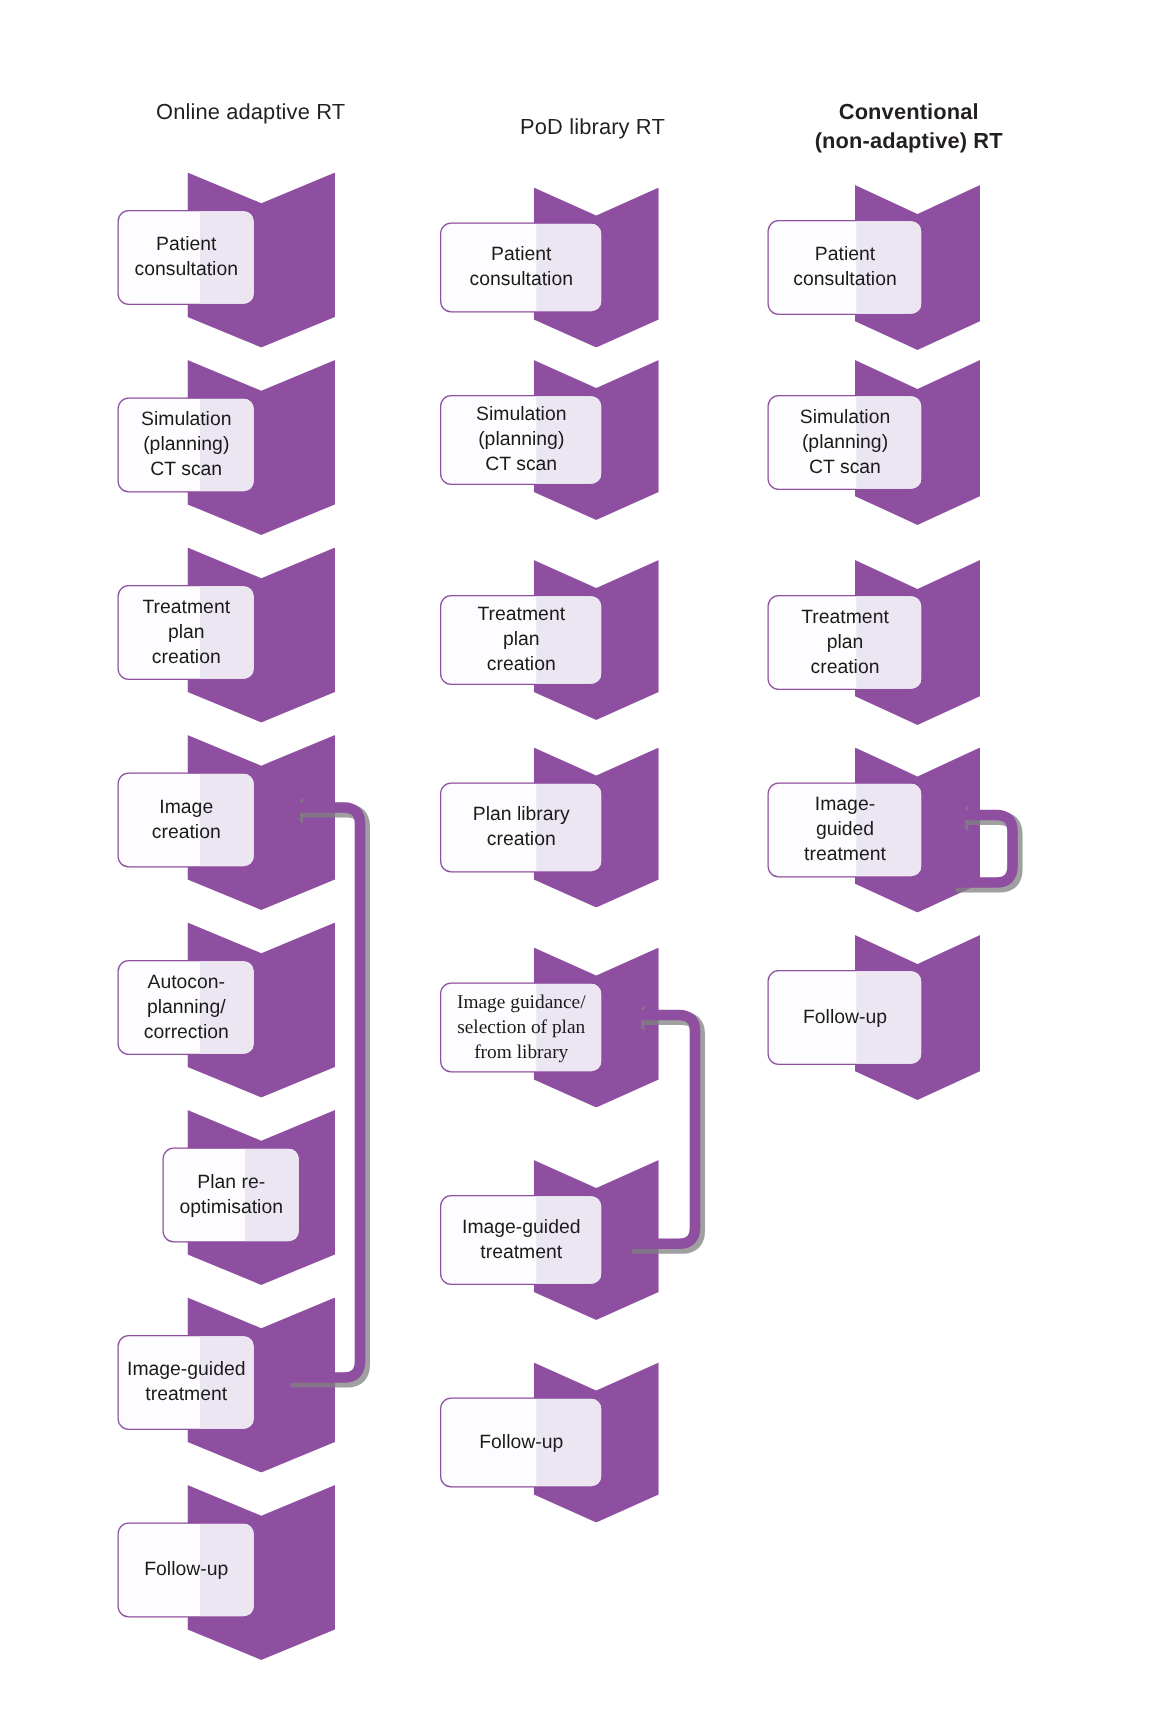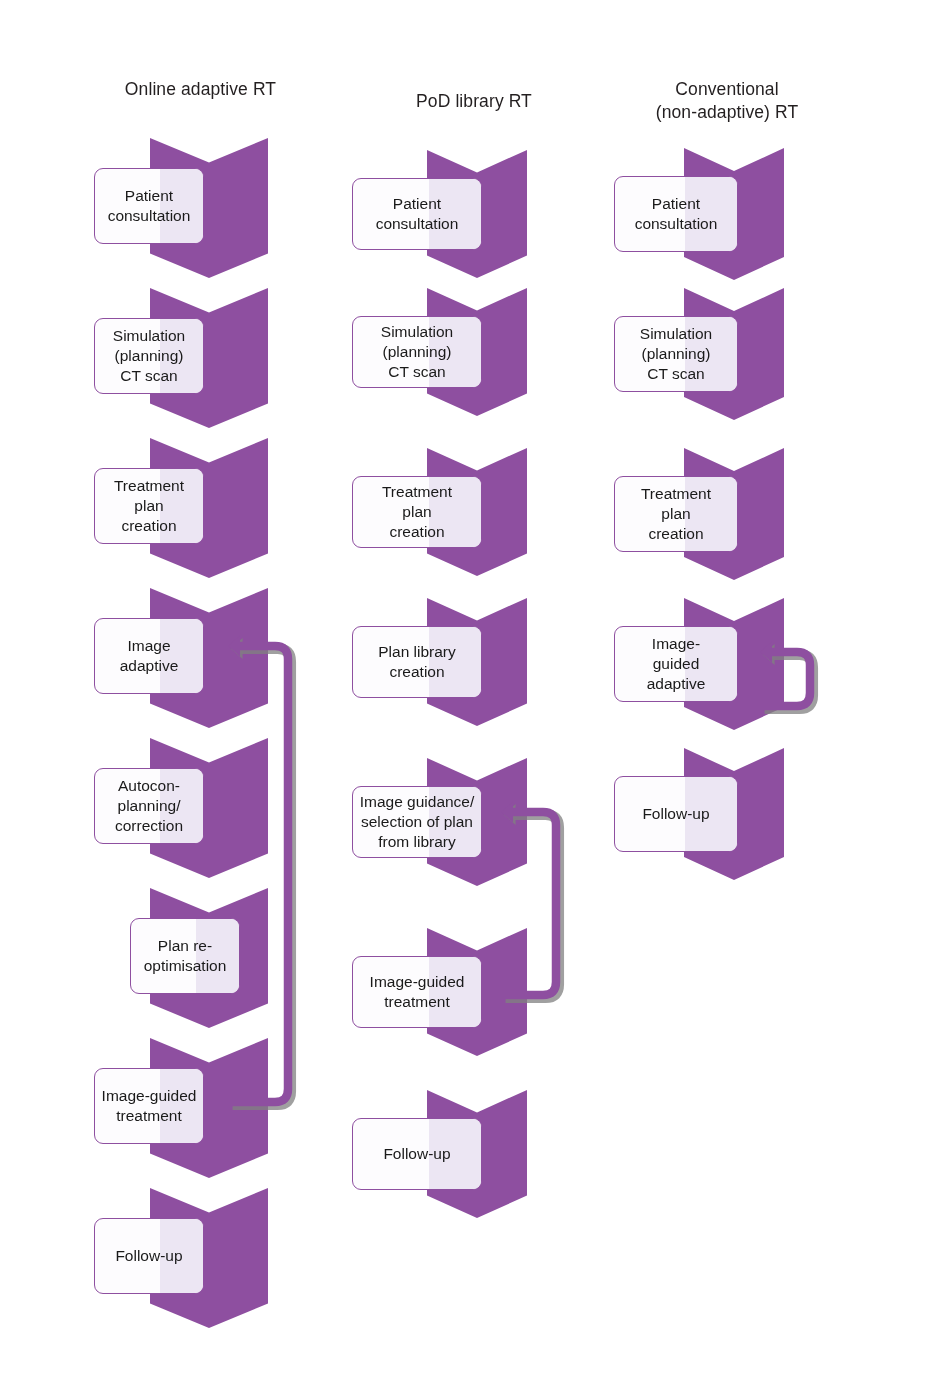--- a/index.html
+++ b/index.html
@@ -105,21 +105,21 @@
 creation</span>
       </div>
     </div>
     <div class="step" style="left: 0px; top: 588px; width: 925px; height: 140px;">
       <svg width="118" height="140" viewBox="0 0 118 140" class="chev" style="left: 150px;">
         <path d="M0,0 L59,24.5 L118,0 L118,115.5 L59,140 L0,115.5 Z" fill="#8e4fa0"></path>
       </svg>
       <div class="box" style="left: 94px; top: 30px; width: 110px; height: 76px;">
         <span class="tint" style="width: 43px;"></span>
         <span class="lbl">Image
-adaptive</span>
+creation</span>
       </div>
     </div>
     <div class="step" style="left: 0px; top: 738px; width: 925px; height: 140px;">
       <svg width="118" height="140" viewBox="0 0 118 140" class="chev" style="left: 150px;">
         <path d="M0,0 L59,24.5 L118,0 L118,115.5 L59,140 L0,115.5 Z" fill="#8e4fa0"></path>
       </svg>
       <div class="box" style="left: 94px; top: 30px; width: 110px; height: 76px;">
         <span class="tint" style="width: 43px;"></span>
         <span class="lbl">Autocon-
 planning/
@@ -201,21 +201,21 @@
       <div class="box" style="left: 352px; top: 28px; width: 130px; height: 72px;">
         <span class="tint" style="width: 52px;"></span>
         <span class="lbl">Plan library
 creation</span>
       </div>
     </div>
     <div class="step" style="left: 0px; top: 758px; width: 925px; height: 128px;">
       <svg width="100" height="128" viewBox="0 0 100 128" class="chev" style="left: 427px;">
         <path d="M0,0 L50,22.4 L100,0 L100,105.6 L50,128 L0,105.6 Z" fill="#8e4fa0"></path>
       </svg>
-      <div class="box" style="left: 352px; top: 28px; width: 130px; height: 72px;">
+      <div class="box" style="left: 352px; top: 28px; width: 130px; height: 72px; font-family: Liberation Serif, serif;">
         <span class="tint" style="width: 52px;"></span>
         <span class="lbl">Image guidance/
 selection of plan
 from library</span>
       </div>
     </div>
     <div class="step" style="left: 0px; top: 928px; width: 925px; height: 128px;">
       <svg width="100" height="128" viewBox="0 0 100 128" class="chev" style="left: 427px;">
         <path d="M0,0 L50,22.4 L100,0 L100,105.6 L50,128 L0,105.6 Z" fill="#8e4fa0"></path>
       </svg>
@@ -233,21 +233,21 @@
         <span class="tint" style="width: 52px;"></span>
         <span class="lbl">Follow-up</span>
       </div>
     </div>
     <svg width="79" height="217" viewBox="0 0 79 217" class="loop" style="position: absolute; left: 490px; top: 795px;">
       <path d="M 13,200 L 53,200 Q 66,200 66,187 L 66,30 Q 66,17 53,17 L 22,17" fill="none" stroke="#808080" stroke-width="10.9" stroke-linecap="butt" opacity="0.75" transform="translate(2.6,2.6)"></path>
       <polygon points="11,17 23,6.5 23,27.5" fill="#808080" opacity="0.75" transform="translate(2.6,2.6)"></polygon>
       <path d="M 13,200 L 53,200 Q 66,200 66,187 L 66,30 Q 66,17 53,17 L 22,17" fill="none" stroke="#8e4fa0" stroke-width="8.5" stroke-linecap="butt"></path>
       <polygon points="11,17 23,6.5 23,27.5" fill="#8e4fa0"></polygon>
     </svg>
-    <div class="col-title" style="left: 618px; top: 78px; width: 218px;">Conventional
+    <div class="col-title" style="left: 618px; top: 78px; width: 218px; font-weight: bold;">Conventional
 (non-adaptive) RT</div>
     <div class="step" style="left: 0px; top: 148px; width: 925px; height: 132px;">
       <svg width="100" height="132" viewBox="0 0 100 132" class="chev" style="left: 684px;">
         <path d="M0,0 L50,23.099999999999998 L100,0 L100,108.9 L50,132 L0,108.9 Z" fill="#8e4fa0"></path>
       </svg>
       <div class="box" style="left: 614px; top: 28px; width: 124px; height: 76px;">
         <span class="tint" style="width: 52px;"></span>
         <span class="lbl">Patient
 consultation</span>
       </div>
@@ -275,21 +275,21 @@
       </div>
     </div>
     <div class="step" style="left: 0px; top: 598px; width: 925px; height: 132px;">
       <svg width="100" height="132" viewBox="0 0 100 132" class="chev" style="left: 684px;">
         <path d="M0,0 L50,23.099999999999998 L100,0 L100,108.9 L50,132 L0,108.9 Z" fill="#8e4fa0"></path>
       </svg>
       <div class="box" style="left: 614px; top: 28px; width: 124px; height: 76px;">
         <span class="tint" style="width: 52px;"></span>
         <span class="lbl">Image-
 guided
-adaptive</span>
+treatment</span>
       </div>
     </div>
     <div class="step" style="left: 0px; top: 748px; width: 925px; height: 132px;">
       <svg width="100" height="132" viewBox="0 0 100 132" class="chev" style="left: 684px;">
         <path d="M0,0 L50,23.099999999999998 L100,0 L100,108.9 L50,132 L0,108.9 Z" fill="#8e4fa0"></path>
       </svg>
       <div class="box" style="left: 614px; top: 28px; width: 124px; height: 76px;">
         <span class="tint" style="width: 52px;"></span>
         <span class="lbl">Follow-up</span>
       </div>

